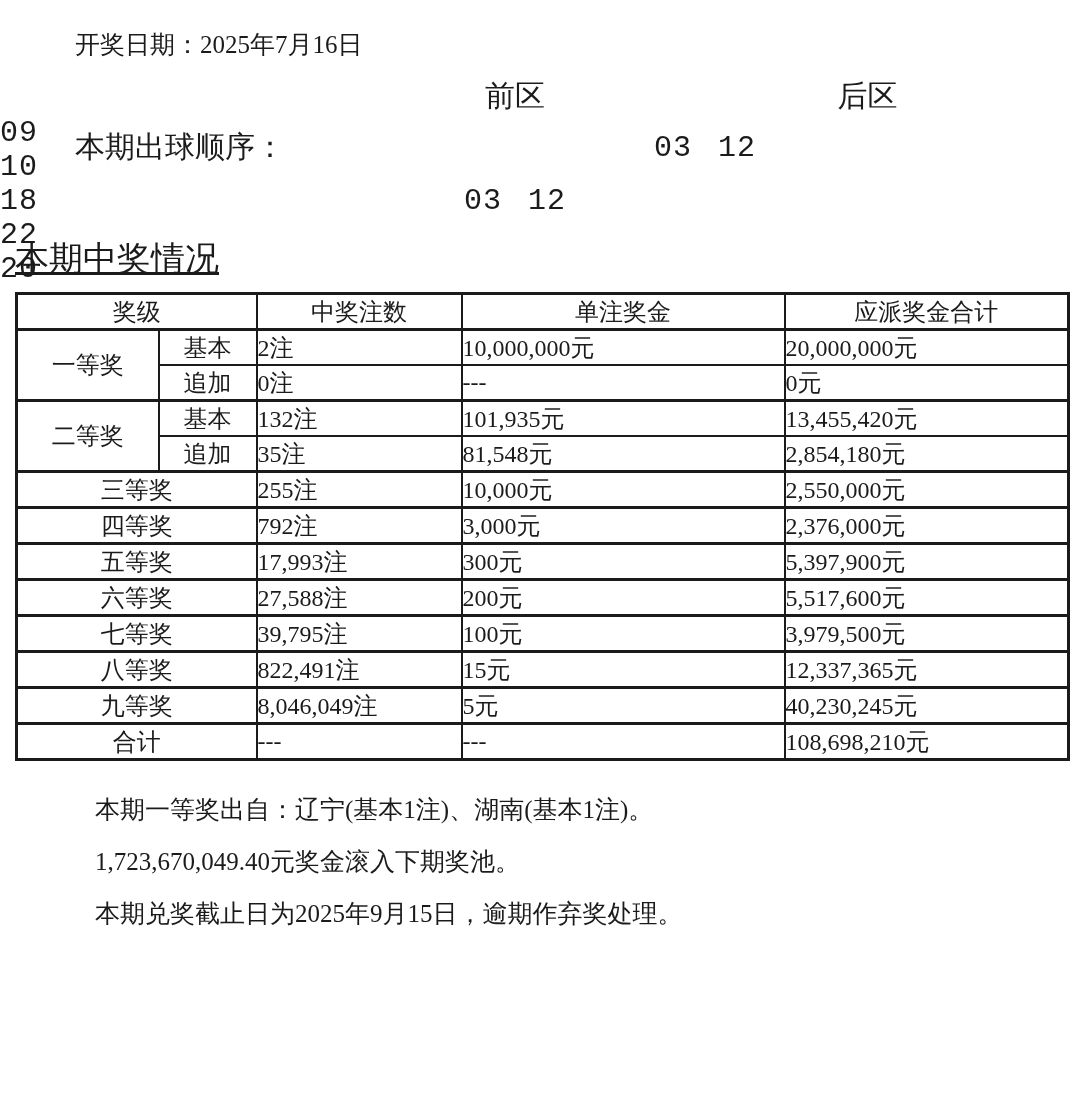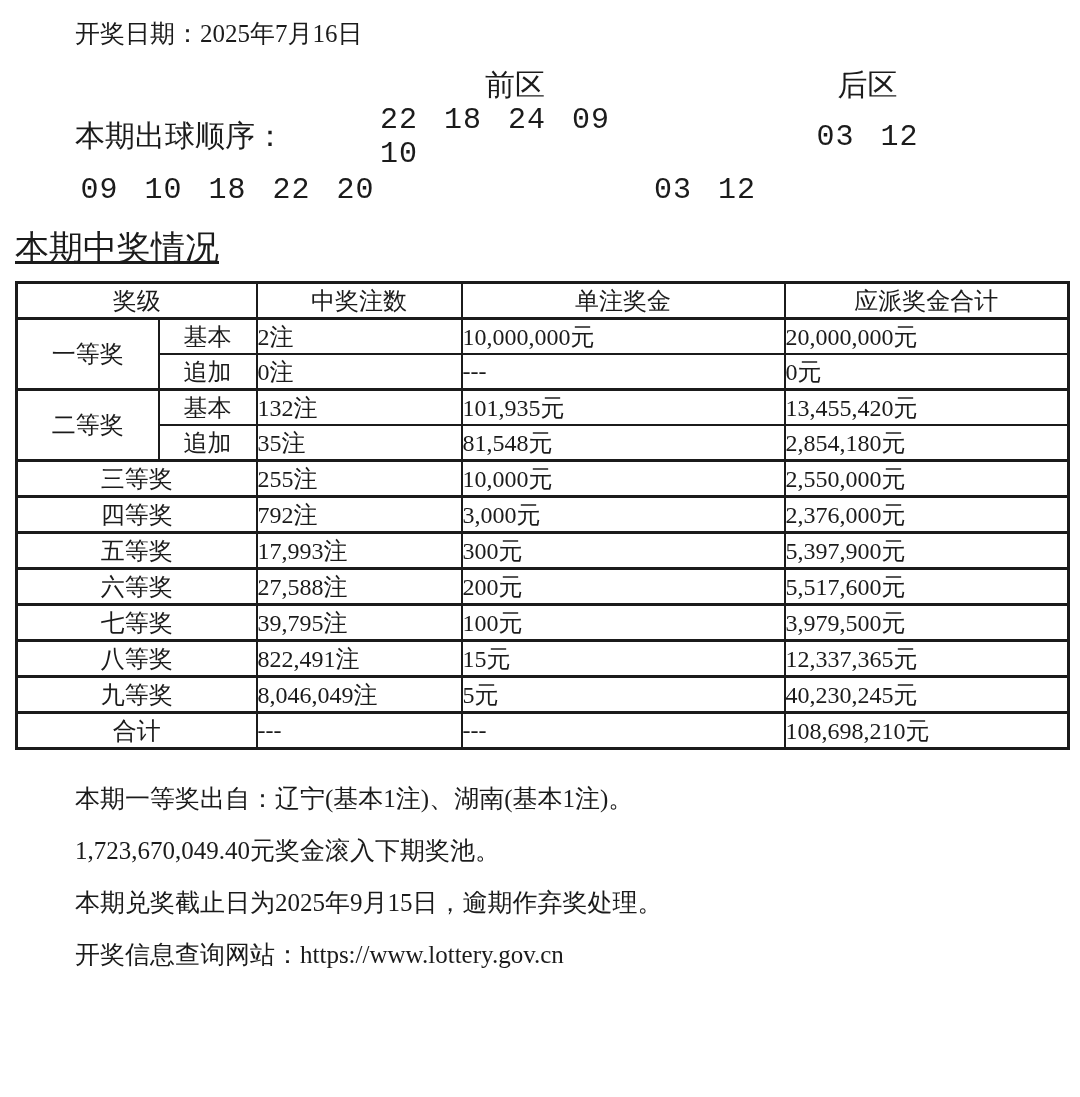--- a/index.html
+++ b/index.html
@@ -7,21 +7,21 @@
     padding: 0;
     background: #ffffff;
   }
   body {
     width: 1080px;
     height: 1097px;
     overflow: hidden;
     color: #1b1b1b;
     font-family: "Liberation Serif", "DejaVu Serif", serif;
   }
-  .doc { padding-top: 11px; }
+  .doc { padding-top: 22px; }
 
   
   .top-line {
     margin-left: 75px;
     font-size: 25px;
     line-height: 45px;
     white-space: pre;
   }
 
   
@@ -73,21 +73,21 @@
     overflow: hidden;
   }
   table.prize tr.major > th, table.prize tr.major > td { border-top-width: 3px; }
   table.prize tr.minor > td { border-top-width: 1px; }
   .c-center { text-align: center; }
   .c-num { padding-right: 14px !important; }
 
   
   .footer { margin-top: 23px; }
   .foot-line {
-    margin-left: 75px;
+    margin-left: 95px;
     font-size: 25px;
     line-height: 52px;
     white-space: pre;
   }
 </style>
 </head>
 <body>
 
 <div class="doc">
 
@@ -95,21 +95,20 @@
 
   <div class="nums">
     <div class="cell hdr-row"></div>
     <div class="cell hdr-row"></div>
     <div class="cell hdr-row ctr">前区</div>
     <div class="cell hdr-row"></div>
     <div class="cell hdr-row ctr">后区</div>
 
     <div class="cell num-row"></div>
     <div class="cell num-row lbl">本期出球顺序：</div>
-    <div class="cell num-row ctr balls">22 18 24 09 10</div>
     <div class="cell num-row"></div>
     <div class="cell num-row ctr balls">03 12</div>
 
     <div class="cell num-row"></div>
     <div class="cell num-row ctr balls">09 10 18 22 20</div>
     <div class="cell num-row"></div>
     <div class="cell num-row ctr balls">03 12</div>
   </div>
 
   <div class="tbl-title">本期中奖情况</div>
@@ -203,16 +202,15 @@
         <td class="c-num">---</td>
         <td class="c-num">108,698,210元</td>
       </tr>
     </tbody>
   </table>
 
   <div class="footer">
     <div class="foot-line">本期一等奖出自：辽宁(基本1注)、湖南(基本1注)。</div>
     <div class="foot-line">1,723,670,049.40元奖金滚入下期奖池。</div>
     <div class="foot-line">本期兑奖截止日为2025年9月15日，逾期作弃奖处理。</div>
-    <div class="foot-line">开奖信息查询网站：https://www.lottery.gov.cn</div>
   </div>
 
 </div>
 
 </body></html>

